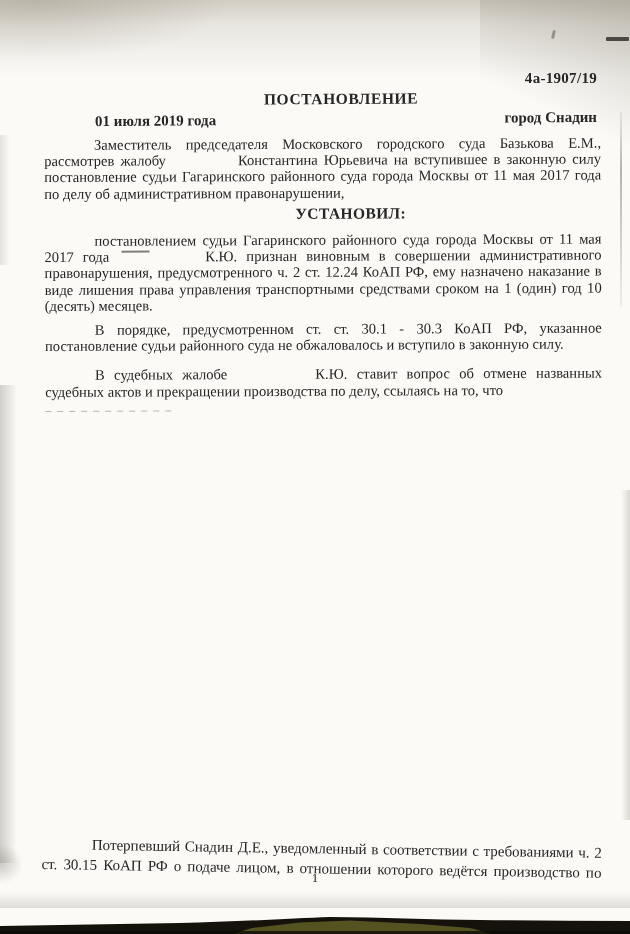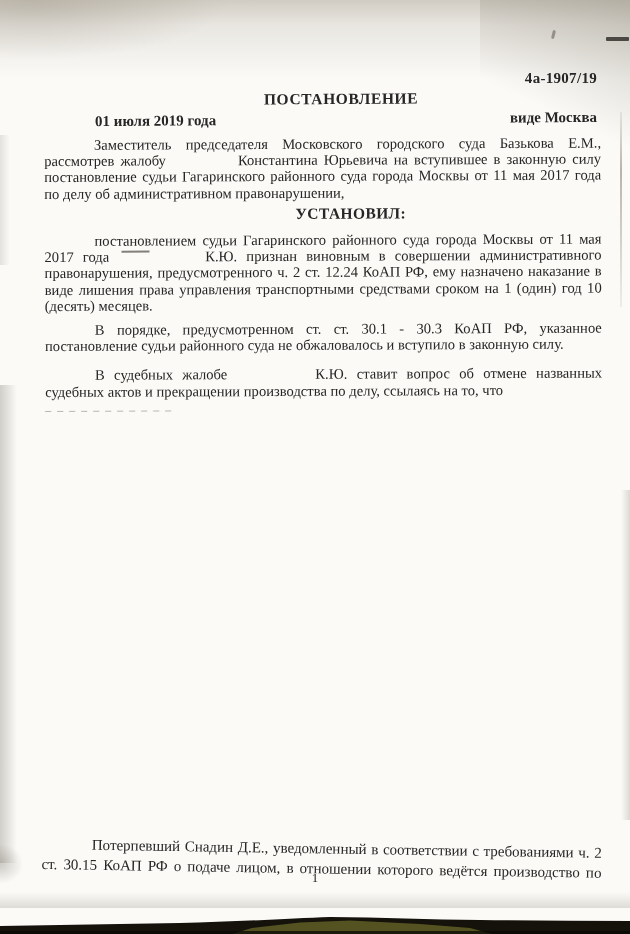--- a/index.html
+++ b/index.html
@@ -78,21 +78,21 @@
   <div class="stray-mark"></div>
   <div class="left-edge-band"></div>
   <div class="left-edge-band-top"></div>
   <div class="left-corner-blob"></div>
   <div class="bottom-edge-shade"></div>
 
   <div class="case-number">4а-1907/19</div>
   <div class="doc-title">ПОСТАНОВЛЕНИЕ</div>
   <div class="date-city">
     <span>01 июля 2019 года</span>
-    <span>виде Москва</span>
+    <span>город Снадин</span>
   </div>
 
   <div class="body-text">
     <p class="para"><span>Заместитель председателя Московского городского суда Базькова Е.М., рассмотрев жалобу</span><span class="gap gap-a"></span><span>Константина Юрьевича на вступившее в законную силу постановление судьи Гагаринского районного суда города Москвы от 11 мая 2017 года по делу об административном правонарушении,</span></p>
 
     <div class="section-heading">УСТАНОВИЛ:</div>
 
     <p class="para p2"><span>постановлением судьи Гагаринского районного суда города Москвы от 11 мая 2017 года</span><span class="gap gap-b"><span class="erase-dash"></span></span><span>К.Ю. признан виновным в совершении административного правонарушения, предусмотренного ч. 2 ст. 12.24 КоАП РФ, ему назначено наказание в виде лишения права управления транспортными средствами сроком на 1 (один) год 10 (десять) месяцев.</span></p>
 
     <p class="para p3">В порядке, предусмотренном ст. ст. 30.1 - 30.3 КоАП РФ, указанное постановление судьи районного суда не обжаловалось и вступило в законную силу.</p>

